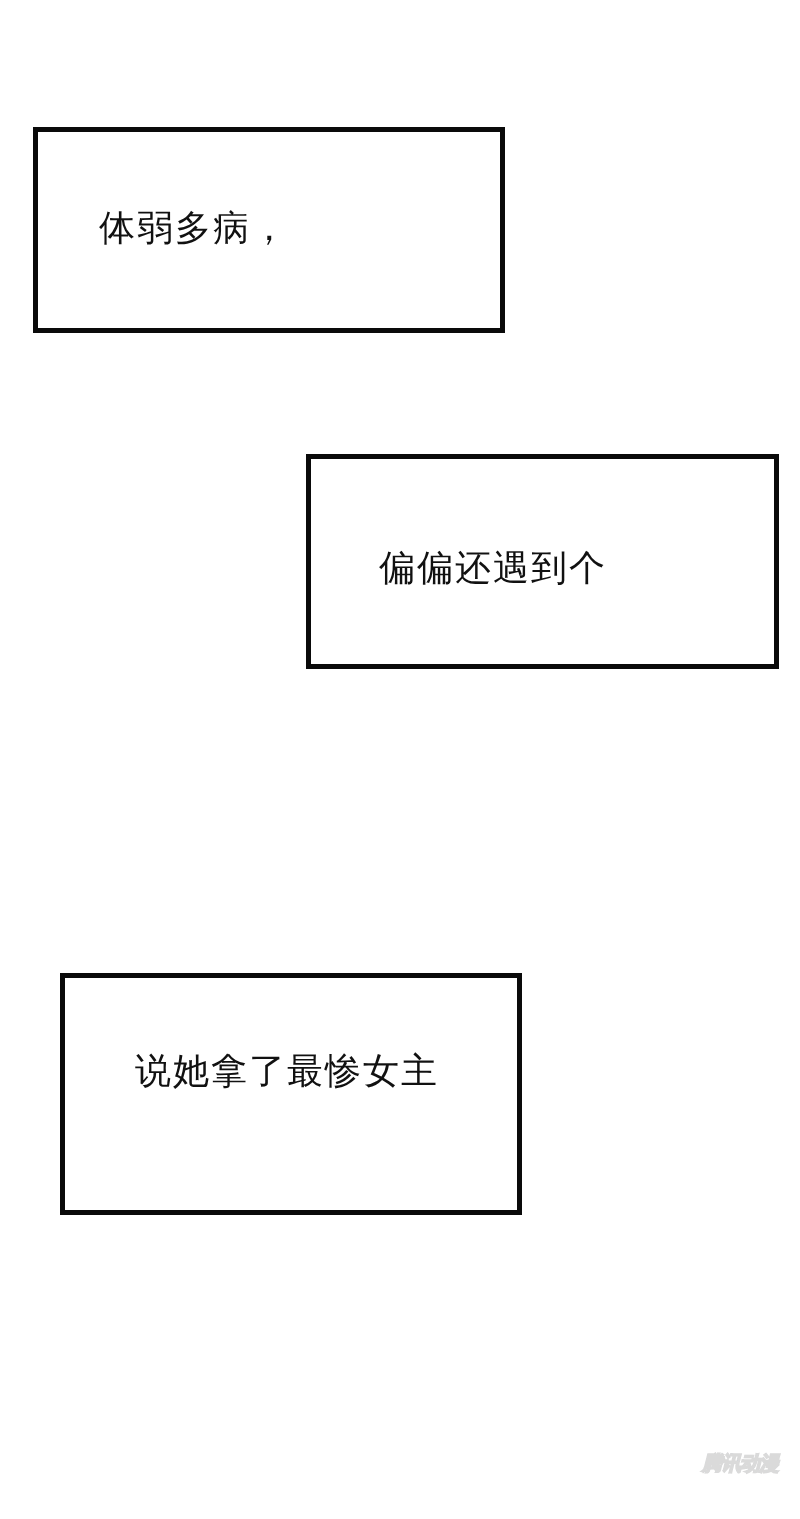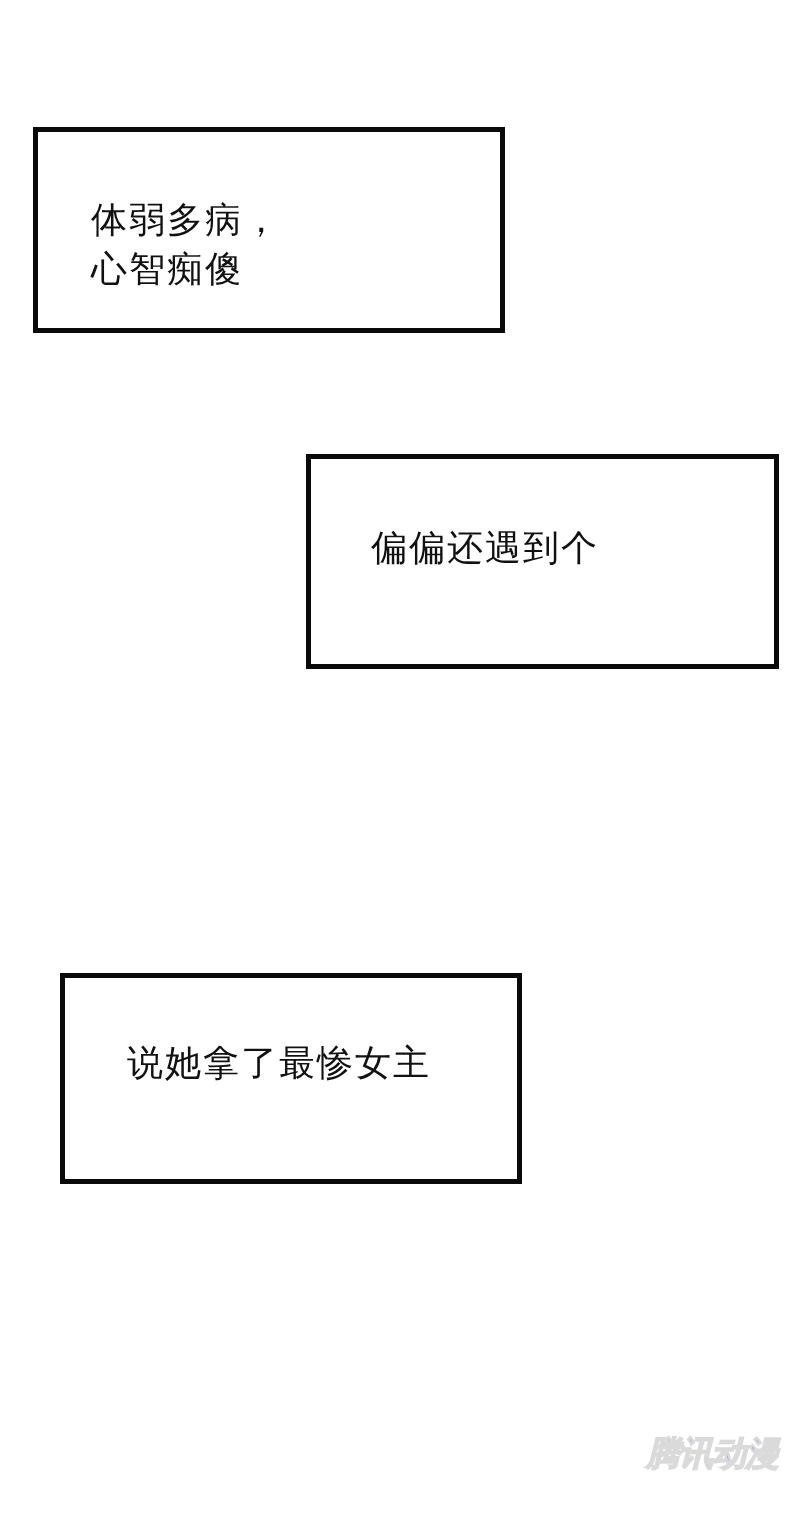--- a/index.html
+++ b/index.html
@@ -15,60 +15,59 @@
       font-family: "DejaVu Sans", "Liberation Sans", sans-serif;
     }
     .caption-box {
       position: absolute;
       box-sizing: border-box;
       border: 5px solid #0a0a0a;
       background: #ffffff;
     }
     .caption-text {
       position: absolute;
-      margin: 8px;
+      margin: 16px;
       color: #111111;
       font-size: 36px;
       line-height: 49px;
       letter-spacing: 2px;
       white-space: nowrap;
     }
     .caption-line {
       display: block;
     }
     #box-1 { left: 33px; top: 127px; width: 472px; height: 206px; }
     #box-1 .caption-text { left: 45px; top: 55px; }
 
     #box-2 { left: 306px; top: 454px; width: 473px; height: 215px; }
-    #box-2 .caption-text { left: 52px; top: 56px; }
+    #box-2 .caption-text { left: 52px; top: 68px; }
 
-    #box-3 { left: 60px; top: 973px; width: 462px; height: 211px; }
+    #box-3 { left: 60px; top: 973px; width: 462px; height: 242px; }
     #box-3 .caption-text { left: 54px; top: 52px; }
 
     .watermark {
       position: absolute;
       right: 22px;
       bottom: 42px;
-      font-size: 34px;
+      font-size: 20px;
       font-weight: bold;
       font-style: italic;
       color: #1d4ed8;
       letter-spacing: -1px;
       -webkit-text-stroke: 1.5px #d6d6d6;
       text-shadow: 0 0 1px #e6e6e6;
       opacity: 0.9;
     }
   </style>
 </head>
 <body>
 
 <div class="caption-box" id="box-1">
   <p class="caption-text">
     <span class="caption-line">体弱多病，</span>
-    <span class="caption-line">心智痴傻</span>
   </p>
 </div>
 
 <div class="caption-box" id="box-2">
   <p class="caption-text">
     <span class="caption-line">偏偏还遇到个</span>
   </p>
 </div>
 
 <div class="caption-box" id="box-3">

